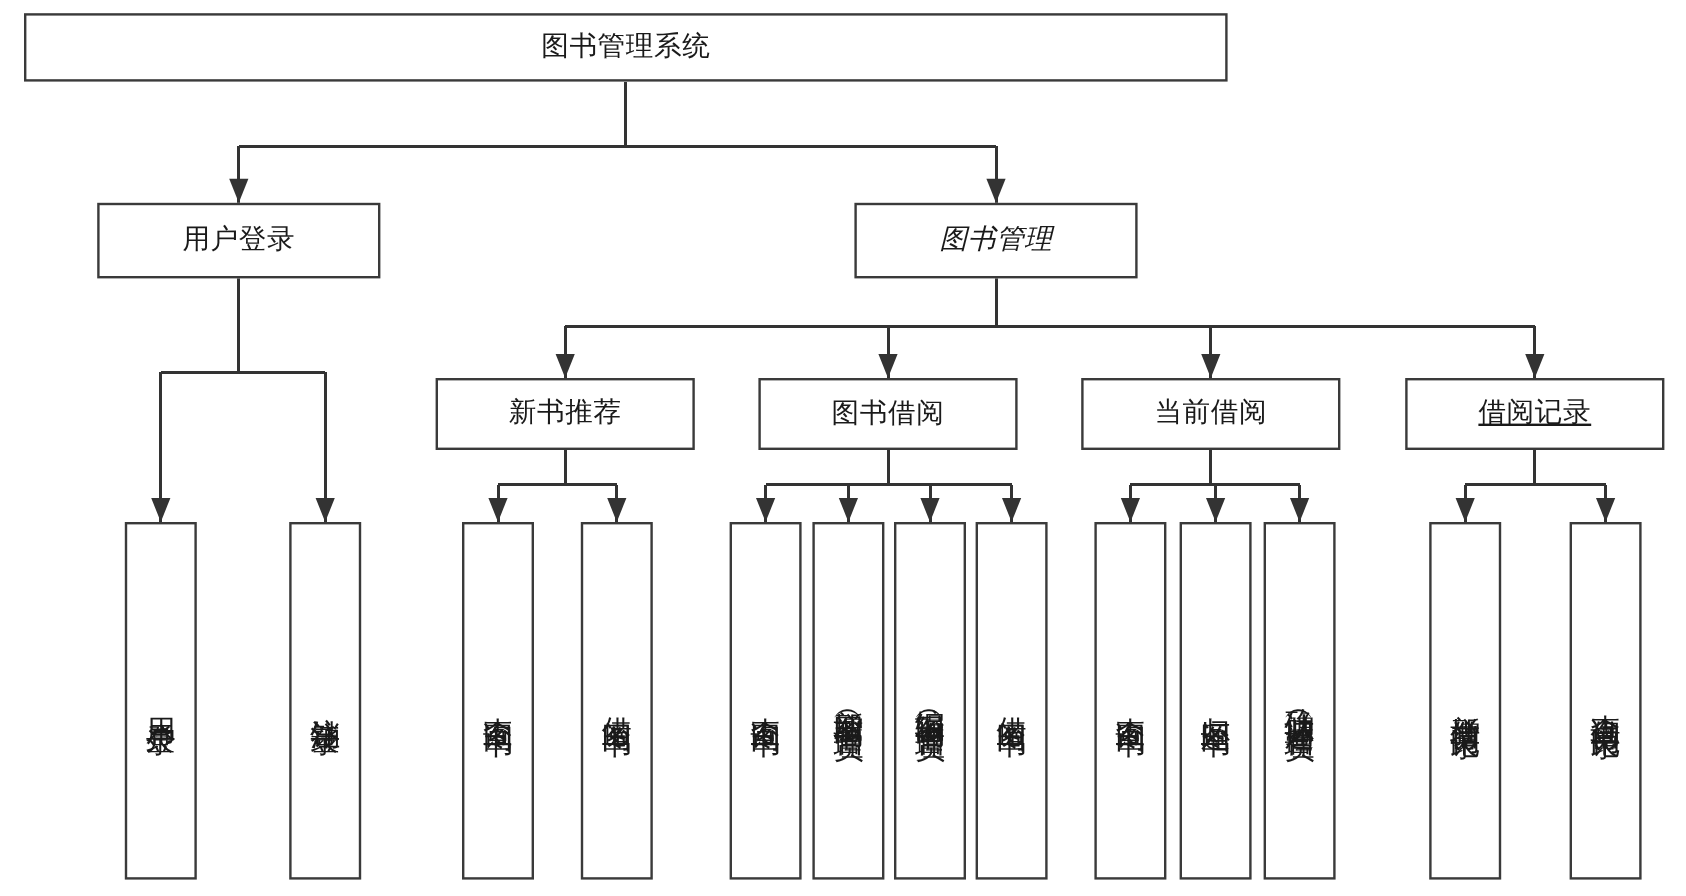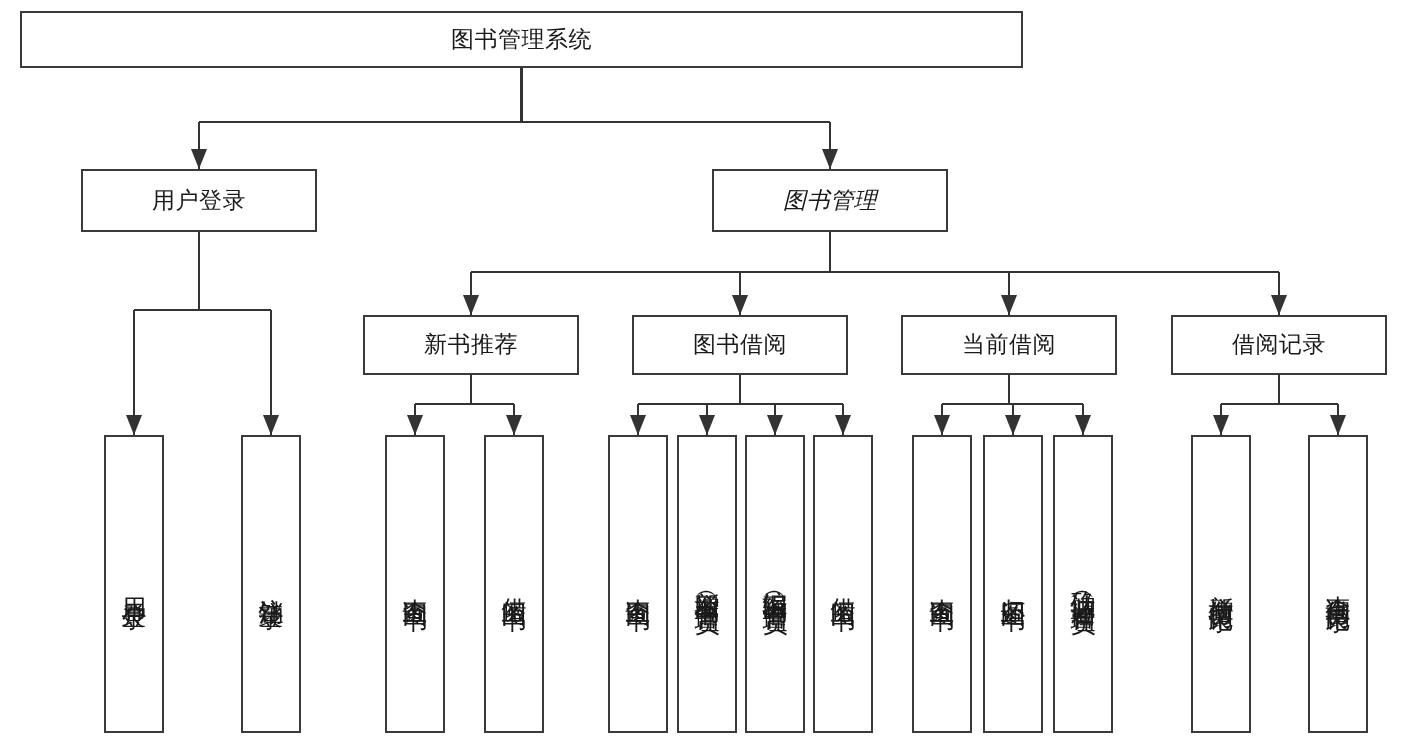--- a/index.html
+++ b/index.html
@@ -139,21 +139,21 @@
       </div>
       <div class="node horiz" style="left: 363px; top: 315px; width: 216px; height: 60px; justify-content: center;">
         <span class="label">新书推荐</span>
       </div>
       <div class="node horiz" style="left: 632px; top: 315px; width: 216px; height: 60px; font-family: Liberation Serif, serif;">
         <span class="label">图书借阅</span>
       </div>
       <div class="node horiz" style="left: 901px; top: 315px; width: 216px; height: 60px;">
         <span class="label">当前借阅</span>
       </div>
-      <div class="node horiz" style="left: 1171px; top: 315px; width: 216px; height: 60px;">
+      <div class="node horiz" style="left: 1171px; top: 315px; width: 216px; height: 60px; text-decoration: underline;">
         <span class="label">借阅记录</span>
       </div>
       <div class="node vert" style="left: 104px; top: 435px; width: 60px; height: 298px;">
         <span class="label">用户登录</span>
       </div>
       <div class="node vert" style="left: 241px; top: 435px; width: 60px; height: 298px;">
         <span class="label">注销登录</span>
       </div>
       <div class="node vert" style="left: 385px; top: 435px; width: 60px; height: 298px;">
         <span class="label">查询图书</span>

